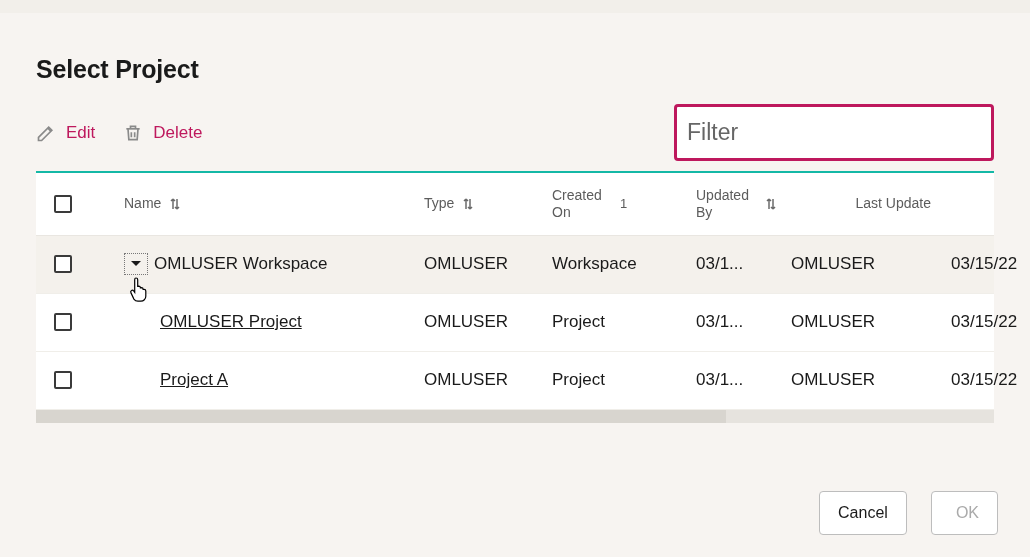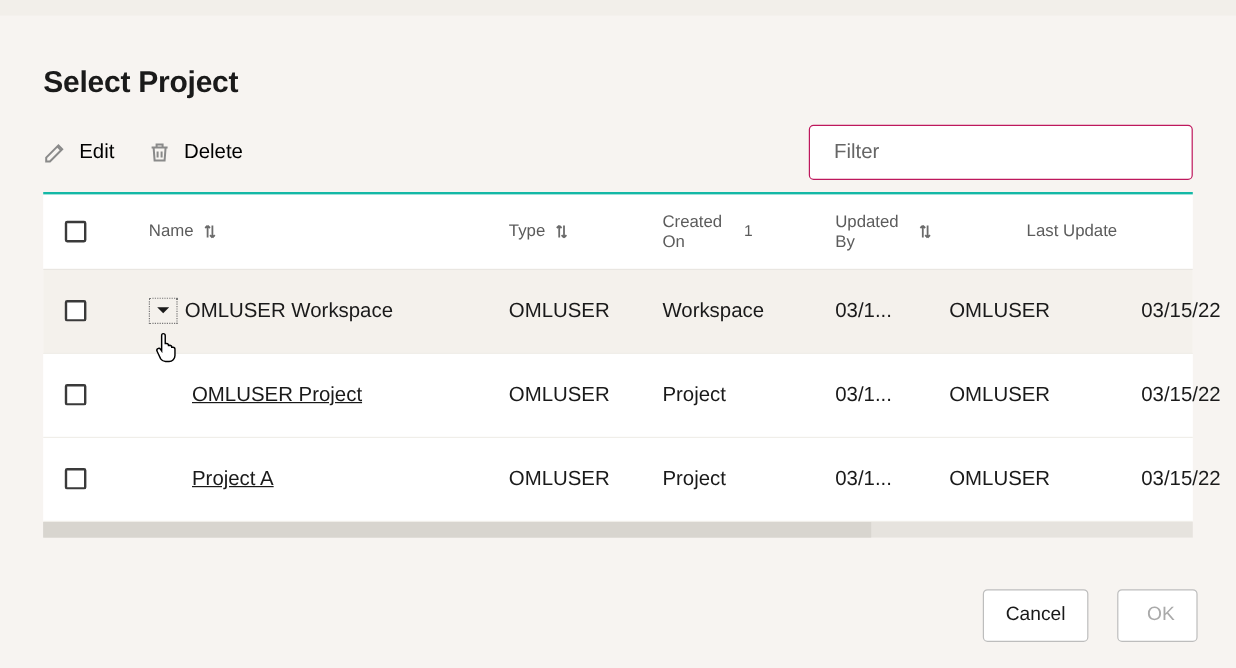--- a/index.html
+++ b/index.html
@@ -26,33 +26,33 @@
       padding: 30px 36px 12px 36px;
     }
     .toolbar {
       display: flex;
       align-items: center;
       padding: 8px 36px 10px 36px;
     }
     .tool {
       display: flex;
       align-items: center;
-      color: #000000;
+      color: #be185d;
       font-size: 17px;
       margin-right: 28px;
       cursor: default;
       justify-content: flex-end;
     }
     .tool .ic { margin-right: 10px; display:flex; }
     .filter {
       margin-left: auto;
-      border: 1px solid #be185d;
+      border: 3px solid #be185d;
       border-radius: 4px;
-      padding: 12px 20px;
-      font-size: 17px;
+      padding: 12px 10px;
+      font-size: 23px;
       width: 320px;
       color: #555;
       background: #fff;
     }
     .filter::placeholder { color: #666; }
 
     .table-wrap {
       margin: 0 36px;
       background: #fff;
       border-top: 2px solid #14b8a6;
@@ -70,21 +70,21 @@
     }
     .thcell { display:flex; align-items:center; gap:8px; padding-left: 14px; }
     .thcell.first { padding-left: 18px; }
     .thcell .label { line-height: 1.2; max-width: 60px; }
     .thcell .small-badge { font-size:13px; color:#5c5c5c; }
     .sorticon { color:#6b6b6b; display:flex; }
 
     .trow {
       font-size: 17px;
       color: #1a1a1a;
-      height: 70px;
+      height: 58px;
       border-bottom: 1px solid #f0eee9;
       padding: 0;
     }
     .trow.hover { background: #f4f1ec; }
     .cell { padding-left: 14px; white-space: nowrap; overflow:hidden; text-overflow: ellipsis;}
     .cell.first { padding-left: 18px; display:flex; align-items:center; }
     .namecell { display:flex; align-items:center; gap:6px; }
     .indent1 { padding-left: 50px; text-decoration: underline; }
     .caretbox { border: 1px dotted #777; width: 24px; height:22px; display:flex; align-items:center; justify-content:center; }
     .cb {

